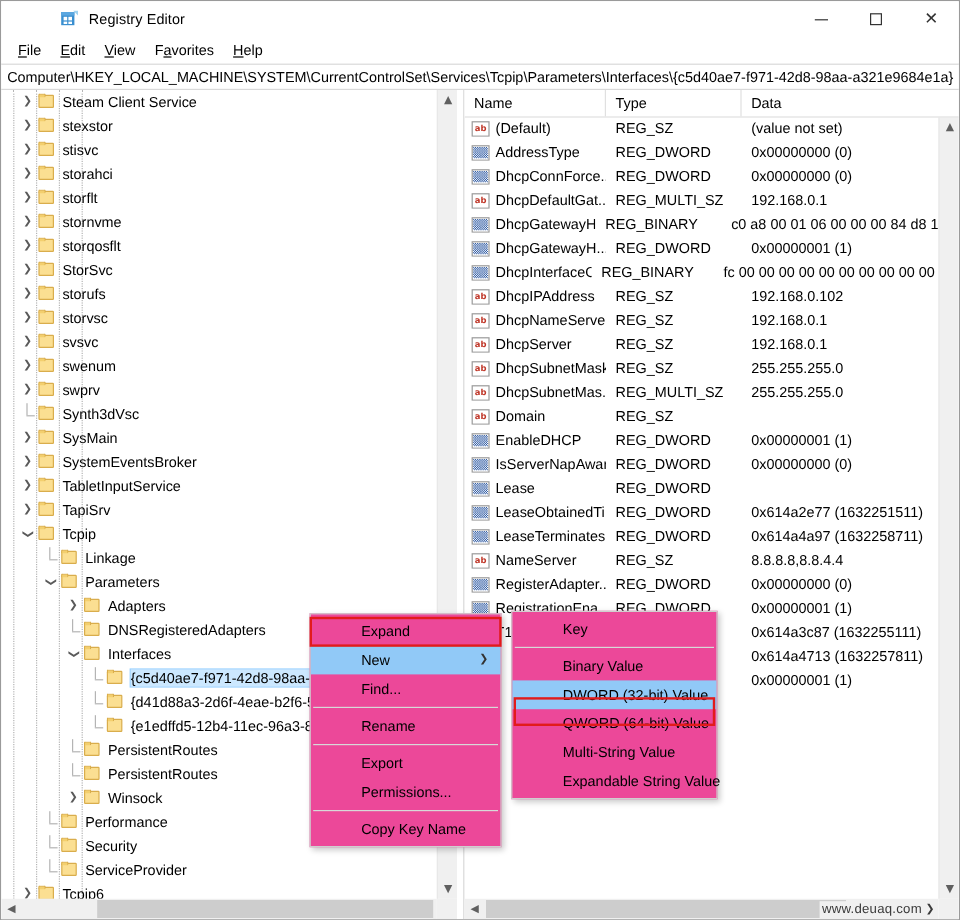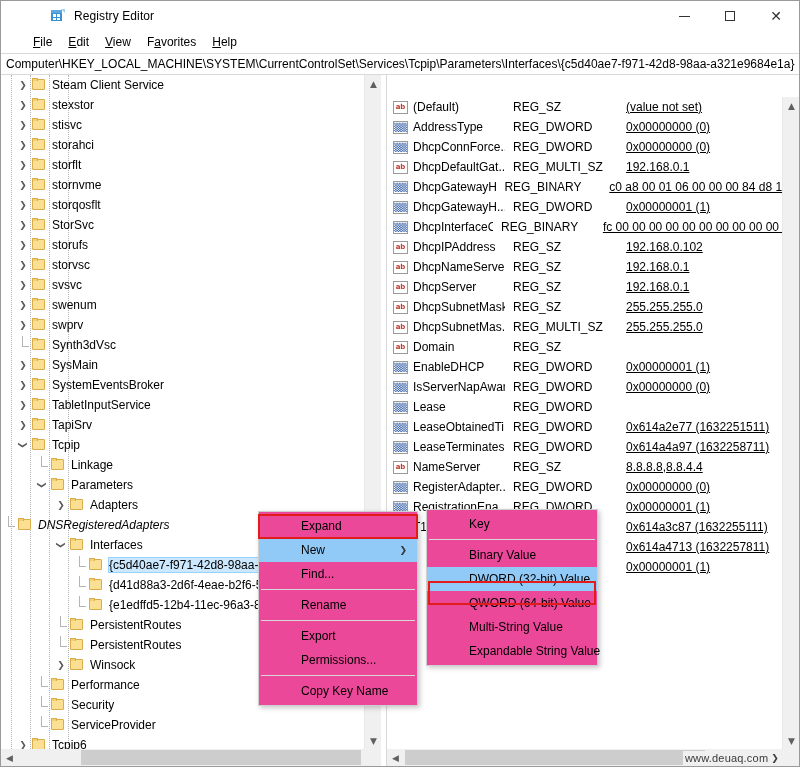--- a/index.html
+++ b/index.html
@@ -72,21 +72,21 @@
   }
   .glyph-close {
     font-size: 14px; line-height: 1; color: #333; font-family: "DejaVu Sans", sans-serif;
   }
 
   
   .menubar {
     height: 22px;
     display: flex;
     align-items: center;
-    padding-left: 24px;
+    padding-left: 6px;
     flex: 0 0 auto;
     background: #ffffff;
   }
   .menu-item {
     padding: 2px 8px;
     font-size: 12px;
     color: #000;
     cursor: default;
     white-space: nowrap;
   }
@@ -257,21 +257,21 @@
   }
   .lv-cell {
     box-sizing: border-box;
     overflow: hidden;
     white-space: nowrap;
     display: flex;
     align-items: center;
   }
   .lv-cell.c-name { width: 118px; padding-left: 6px; }
   .lv-cell.c-type { width: 113px; padding-left: 8px; }
-  .lv-cell.c-data { flex: 1 1 auto; padding-left: 8px; text-decoration: underline; }
+  .lv-cell.c-data { flex: 1 1 auto; padding-left: 8px; }
 
   .val-icon {
     width: 15px; height: 13px;
     flex: 0 0 auto;
     margin-right: 5px;
     border: 1px solid #9a9a9a;
     background: #ffffff;
     box-sizing: border-box;
     position: relative;
     font-size: 7px;
@@ -544,21 +544,21 @@
           <div class="tree-row" style="padding-left: 33px;">
             <div class="twisty" style="transform: rotate(90deg);">❯</div>
             <div class="folder"></div>
             <span class="tree-label">Parameters</span>
           </div>
           <div class="tree-row" style="padding-left: 52px;">
             <div class="twisty">❯</div>
             <div class="folder"></div>
             <span class="tree-label">Adapters</span>
           </div>
-          <div class="tree-row" style=" font-style: italic;">
+          <div class="tree-row" style="padding-left: 52px;">
             <div class="dots"></div>
             <div class="folder"></div>
             <span class="tree-label">DNSRegisteredAdapters</span>
           </div>
           <div class="tree-row" style="padding-left: 52px;">
             <div class="twisty" style="transform: rotate(90deg);">❯</div>
             <div class="folder"></div>
             <span class="tree-label">Interfaces</span>
           </div>
           <div class="tree-row selected" style="padding-left: 71px;">
@@ -621,20 +621,25 @@
         <div class="sb-arrow left">◀</div>
         <div class="sb-arrow right">▶</div>
         <div class="sb-thumb-h" style="left:80px; width:280px;"></div>
       </div>
       <div class="corner-box"></div>
     </div>
 
     <div class="splitter"></div>
 
     <div class="pane-right">
+      <div class="lv-header">
+        <div class="lv-col c-name">Name</div>
+        <div class="lv-col c-type">Type</div>
+        <div class="lv-col c-data">Data</div>
+      </div>
       <div class="lv-body" id="lv-body">
           <div class="lv-row">
             <div class="lv-cell c-name">
               <span class="val-icon sz">ab</span>
               <span>(Default)</span>
             </div>
             <div class="lv-cell c-type">REG_SZ</div>
             <div class="lv-cell c-data">(value not set)</div>
           </div>
           <div class="lv-row">

